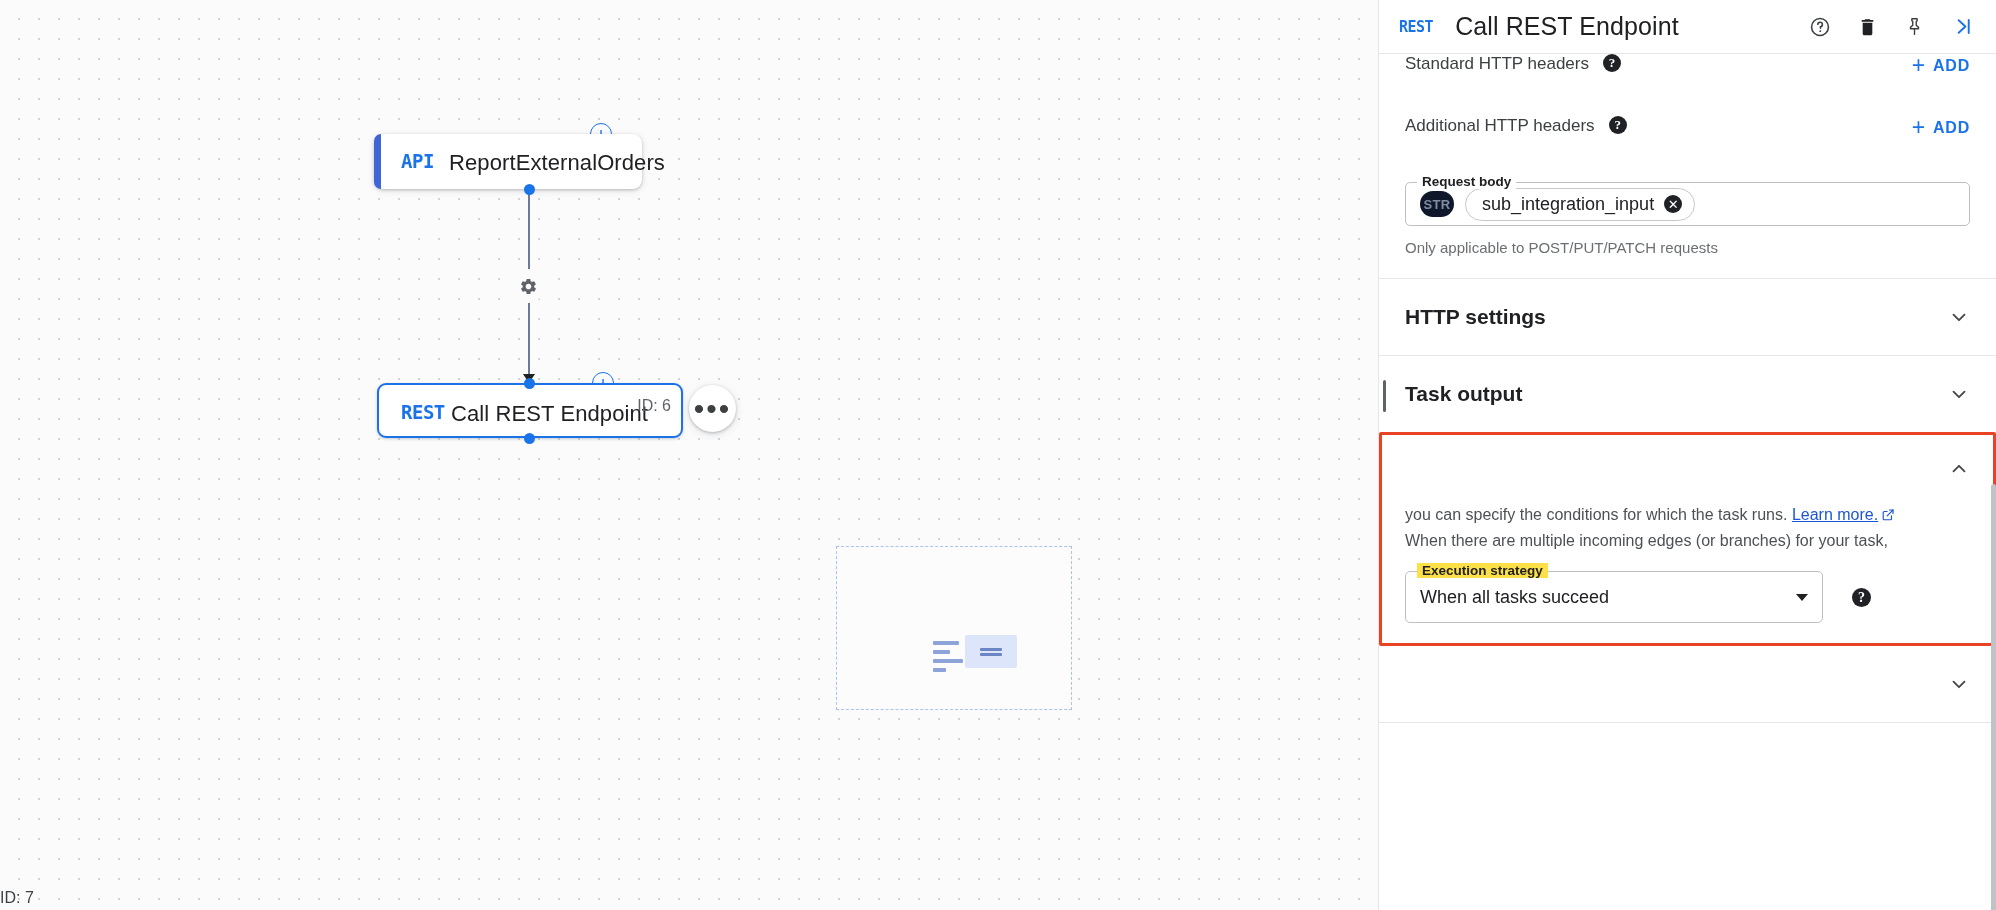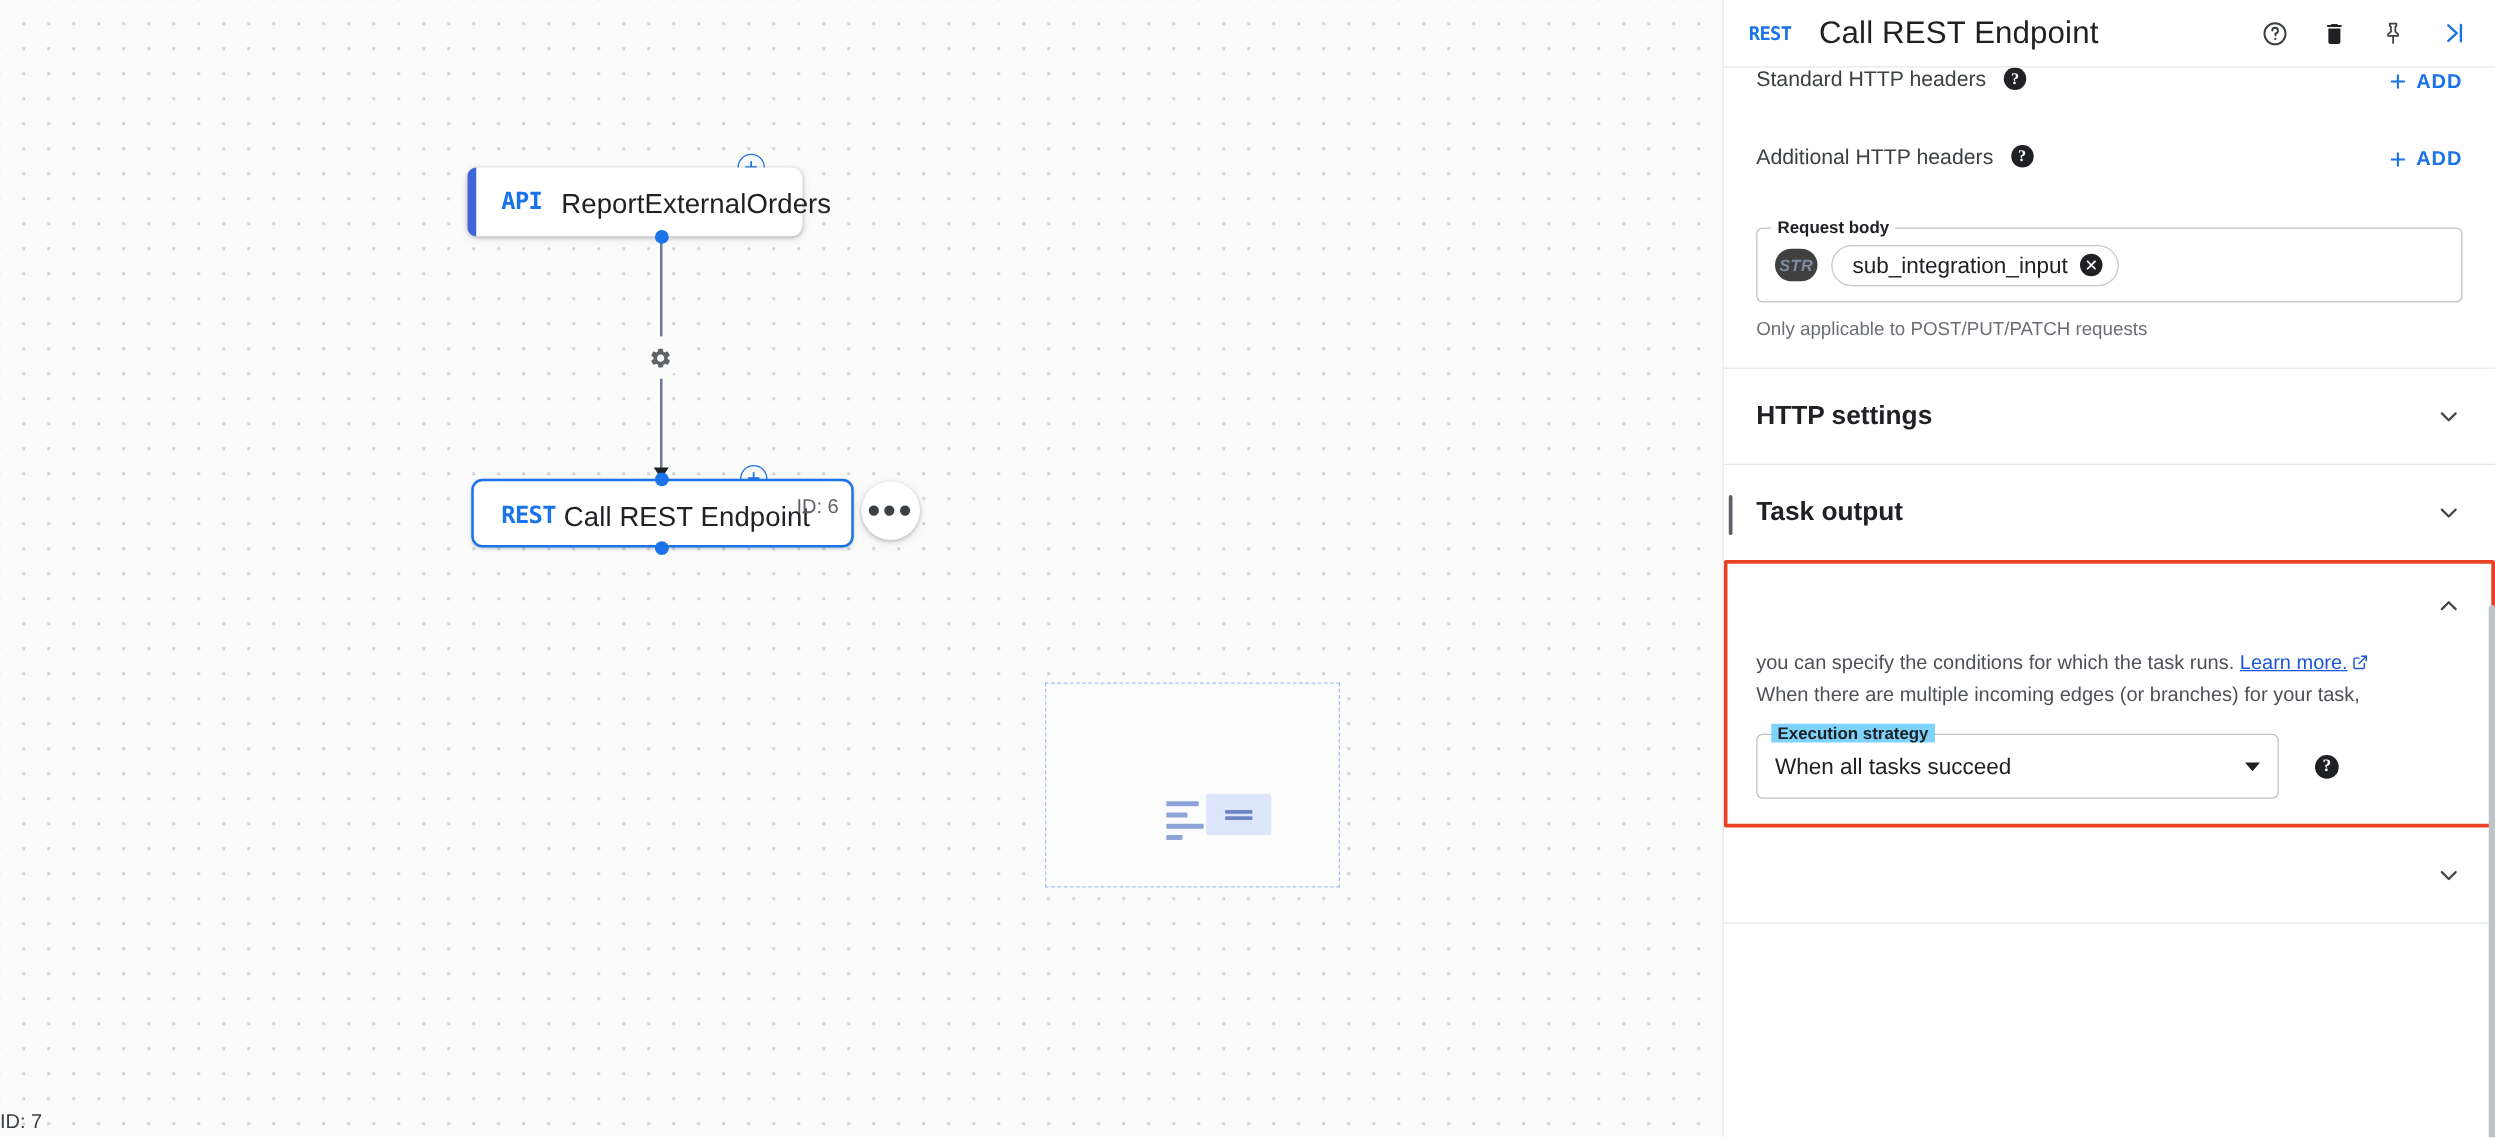--- a/index.html
+++ b/index.html
@@ -155,32 +155,31 @@
   .add-btn {
     margin-left: auto; display: flex; align-items: center; gap: 7px;
     color: #1a73e8; font-size: 16px; font-weight: 600; letter-spacing: .8px;
     cursor: pointer;
   }
   .add-btn .plus { font-size: 23px; font-weight: 400; line-height: 1; }
 
   
   .field {
     position: relative; border: 1px solid #bdc1c6; border-radius: 5px;
-    height: 60px; display: flex; align-items: center; padding: 0 14px;
+    height: 44px; display: flex; align-items: center; padding: 0 14px;
   }
   .field > .legend {
     position: absolute; top: -9px; left: 11px; background: #fff;
     padding: 0 5px; font-size: 13.5px; font-weight: 700; color: #202124;
   }
   .str-badge {
-    width: 34px; height: 26px; border-radius: 13px; background: #404040;
+    width: 34px; height: 26px; border-radius: 13px; background: #0f172a;
     color: #7f8ca3; font-size: 13px; font-weight: 700;
     display: flex; align-items: center; justify-content: center;
     letter-spacing: .4px;
-    font-style: italic;
   }
   .chip {
     margin-left: 11px; height: 33px; border: 1px solid #c5c8cc; border-radius: 17px;
     display: flex; align-items: center; gap: 10px; padding: 0 12px 0 16px;
     font-size: 18px; color: #202124;
   }
   .chip .x {
     width: 18px; height: 18px; border-radius: 50%; background: #202124; color: #fff;
     font-size: 13px; display: flex; align-items: center; justify-content: center;
     cursor: pointer; line-height: 1;
@@ -208,21 +207,21 @@
   .desc a { color: #1a56d6; text-decoration: underline; }
   .ext-icon { display:inline-block; vertical-align:-2px; margin-left:3px; }
 
   .select-field {
     margin-top: 18px; position: relative;
     border: 1px solid #bdc1c6; border-radius: 5px; height: 52px;
     display: flex; align-items: center; padding: 0 14px;
     width: 418px;
   }
   .select-field .legend {
-    position: absolute; top: -9px; left: 11px; background: #7dd3fc; padding: 0 5px;
+    position: absolute; top: -9px; left: 11px; background: #fde047; padding: 0 5px;
     font-size: 13.5px; font-weight: 700; color: #202124;
   }
   .select-value { font-size: 18px; color: #202124; }
   .caret {
     margin-left: auto;
     width: 0; height: 0;
     border-left: 6px solid transparent; border-right: 6px solid transparent;
     border-top: 7px solid #202124;
   }
   .select-help {

